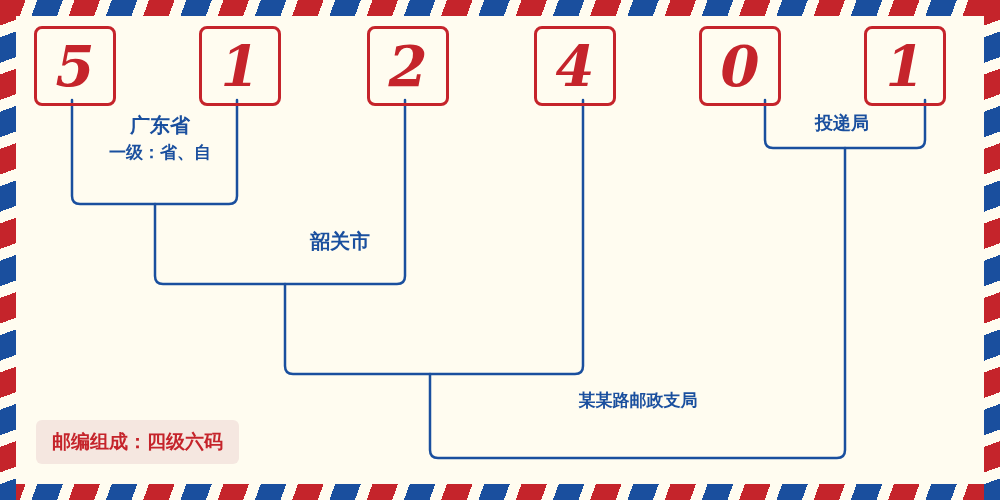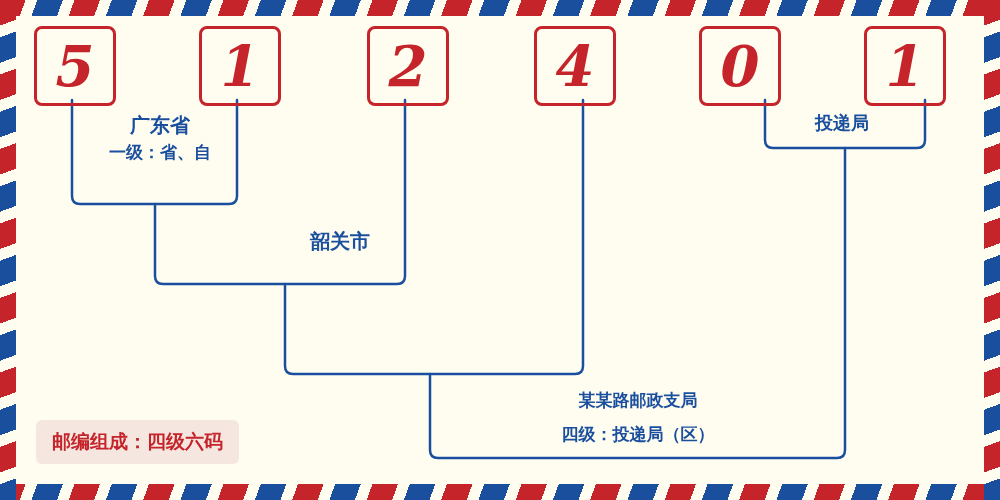--- a/index.html
+++ b/index.html
@@ -103,21 +103,20 @@
     <div class="label-desc">一级：省、自</div>
   </div>
 
   <div class="label" style="left:195px;top:228px;width:175px;text-align:right;">
     <div class="label-name">韶关市</div>
   </div>
 
 
   <div class="label" style="left:524px;top:390px;width:228px;">
     <div class="label-name small">某某路邮政支局</div>
-    <div class="label-desc">四级：投递局（区）</div>
   </div>
 
   <div class="label" style="left:772px;top:110px;width:140px;">
     <div class="label-name" style="font-size:18px;">投递局</div>
   </div>
 
   <div class="footer-badge">邮编组成：四级六码</div>
 
 </div>
 

